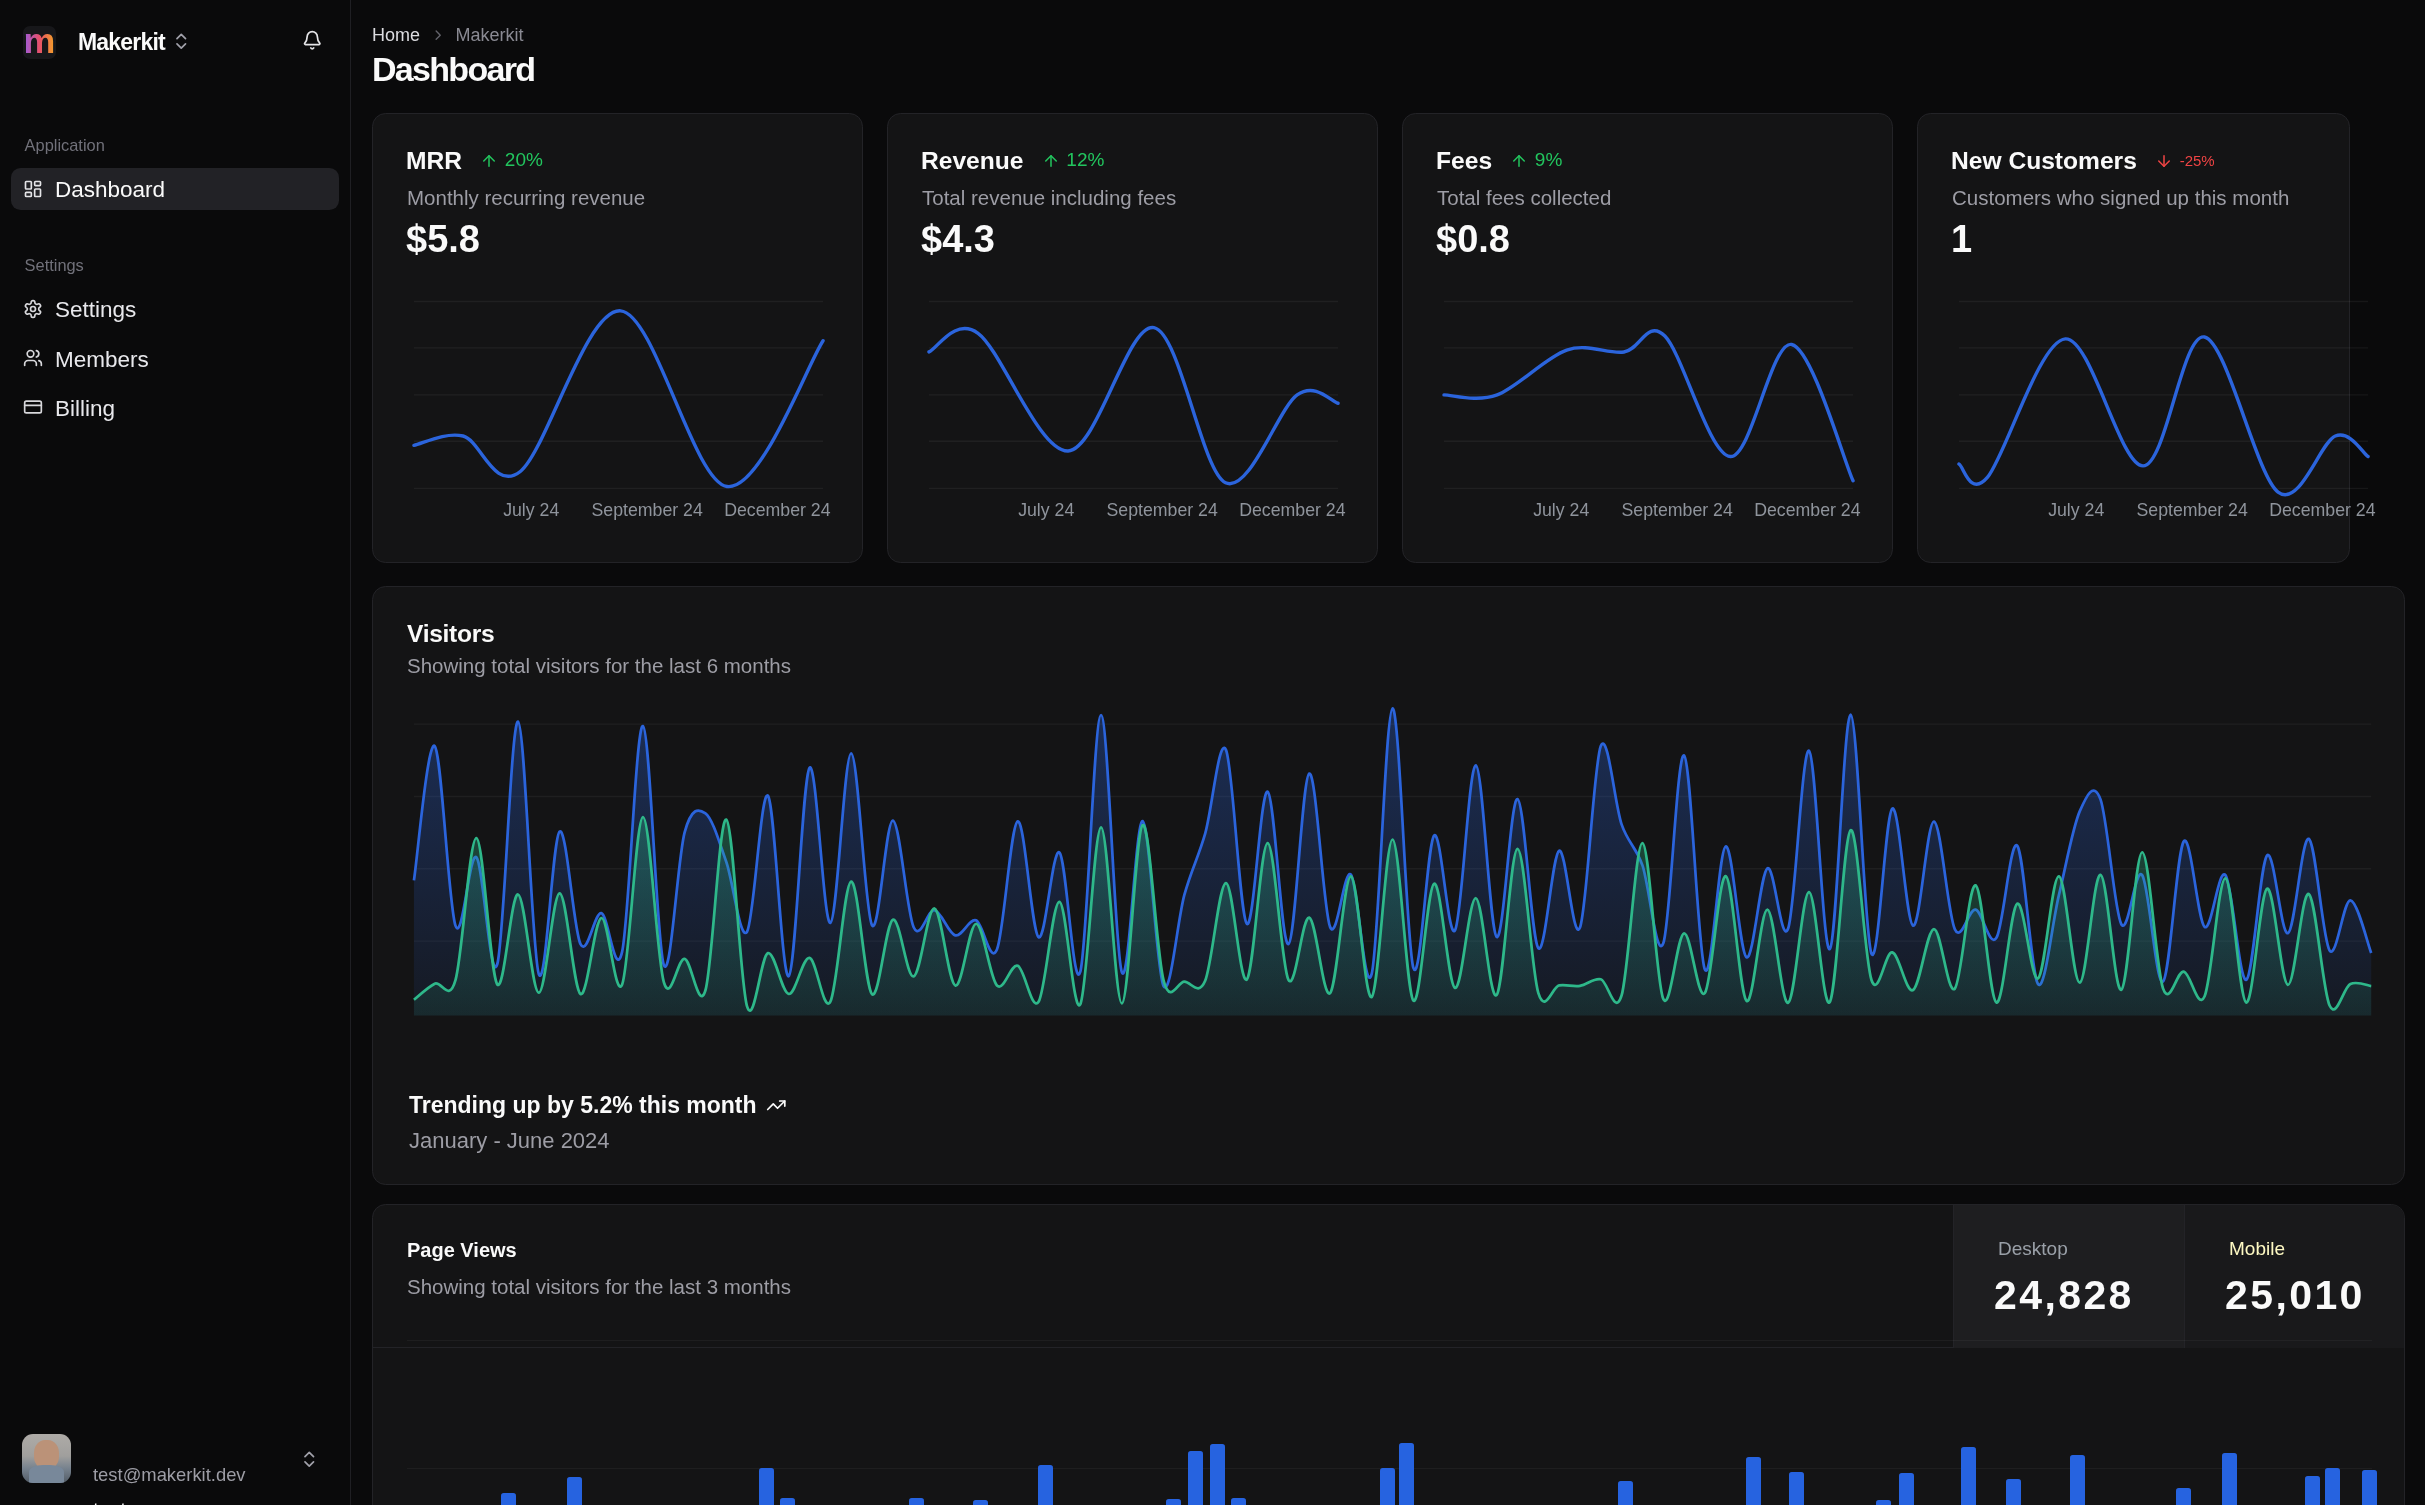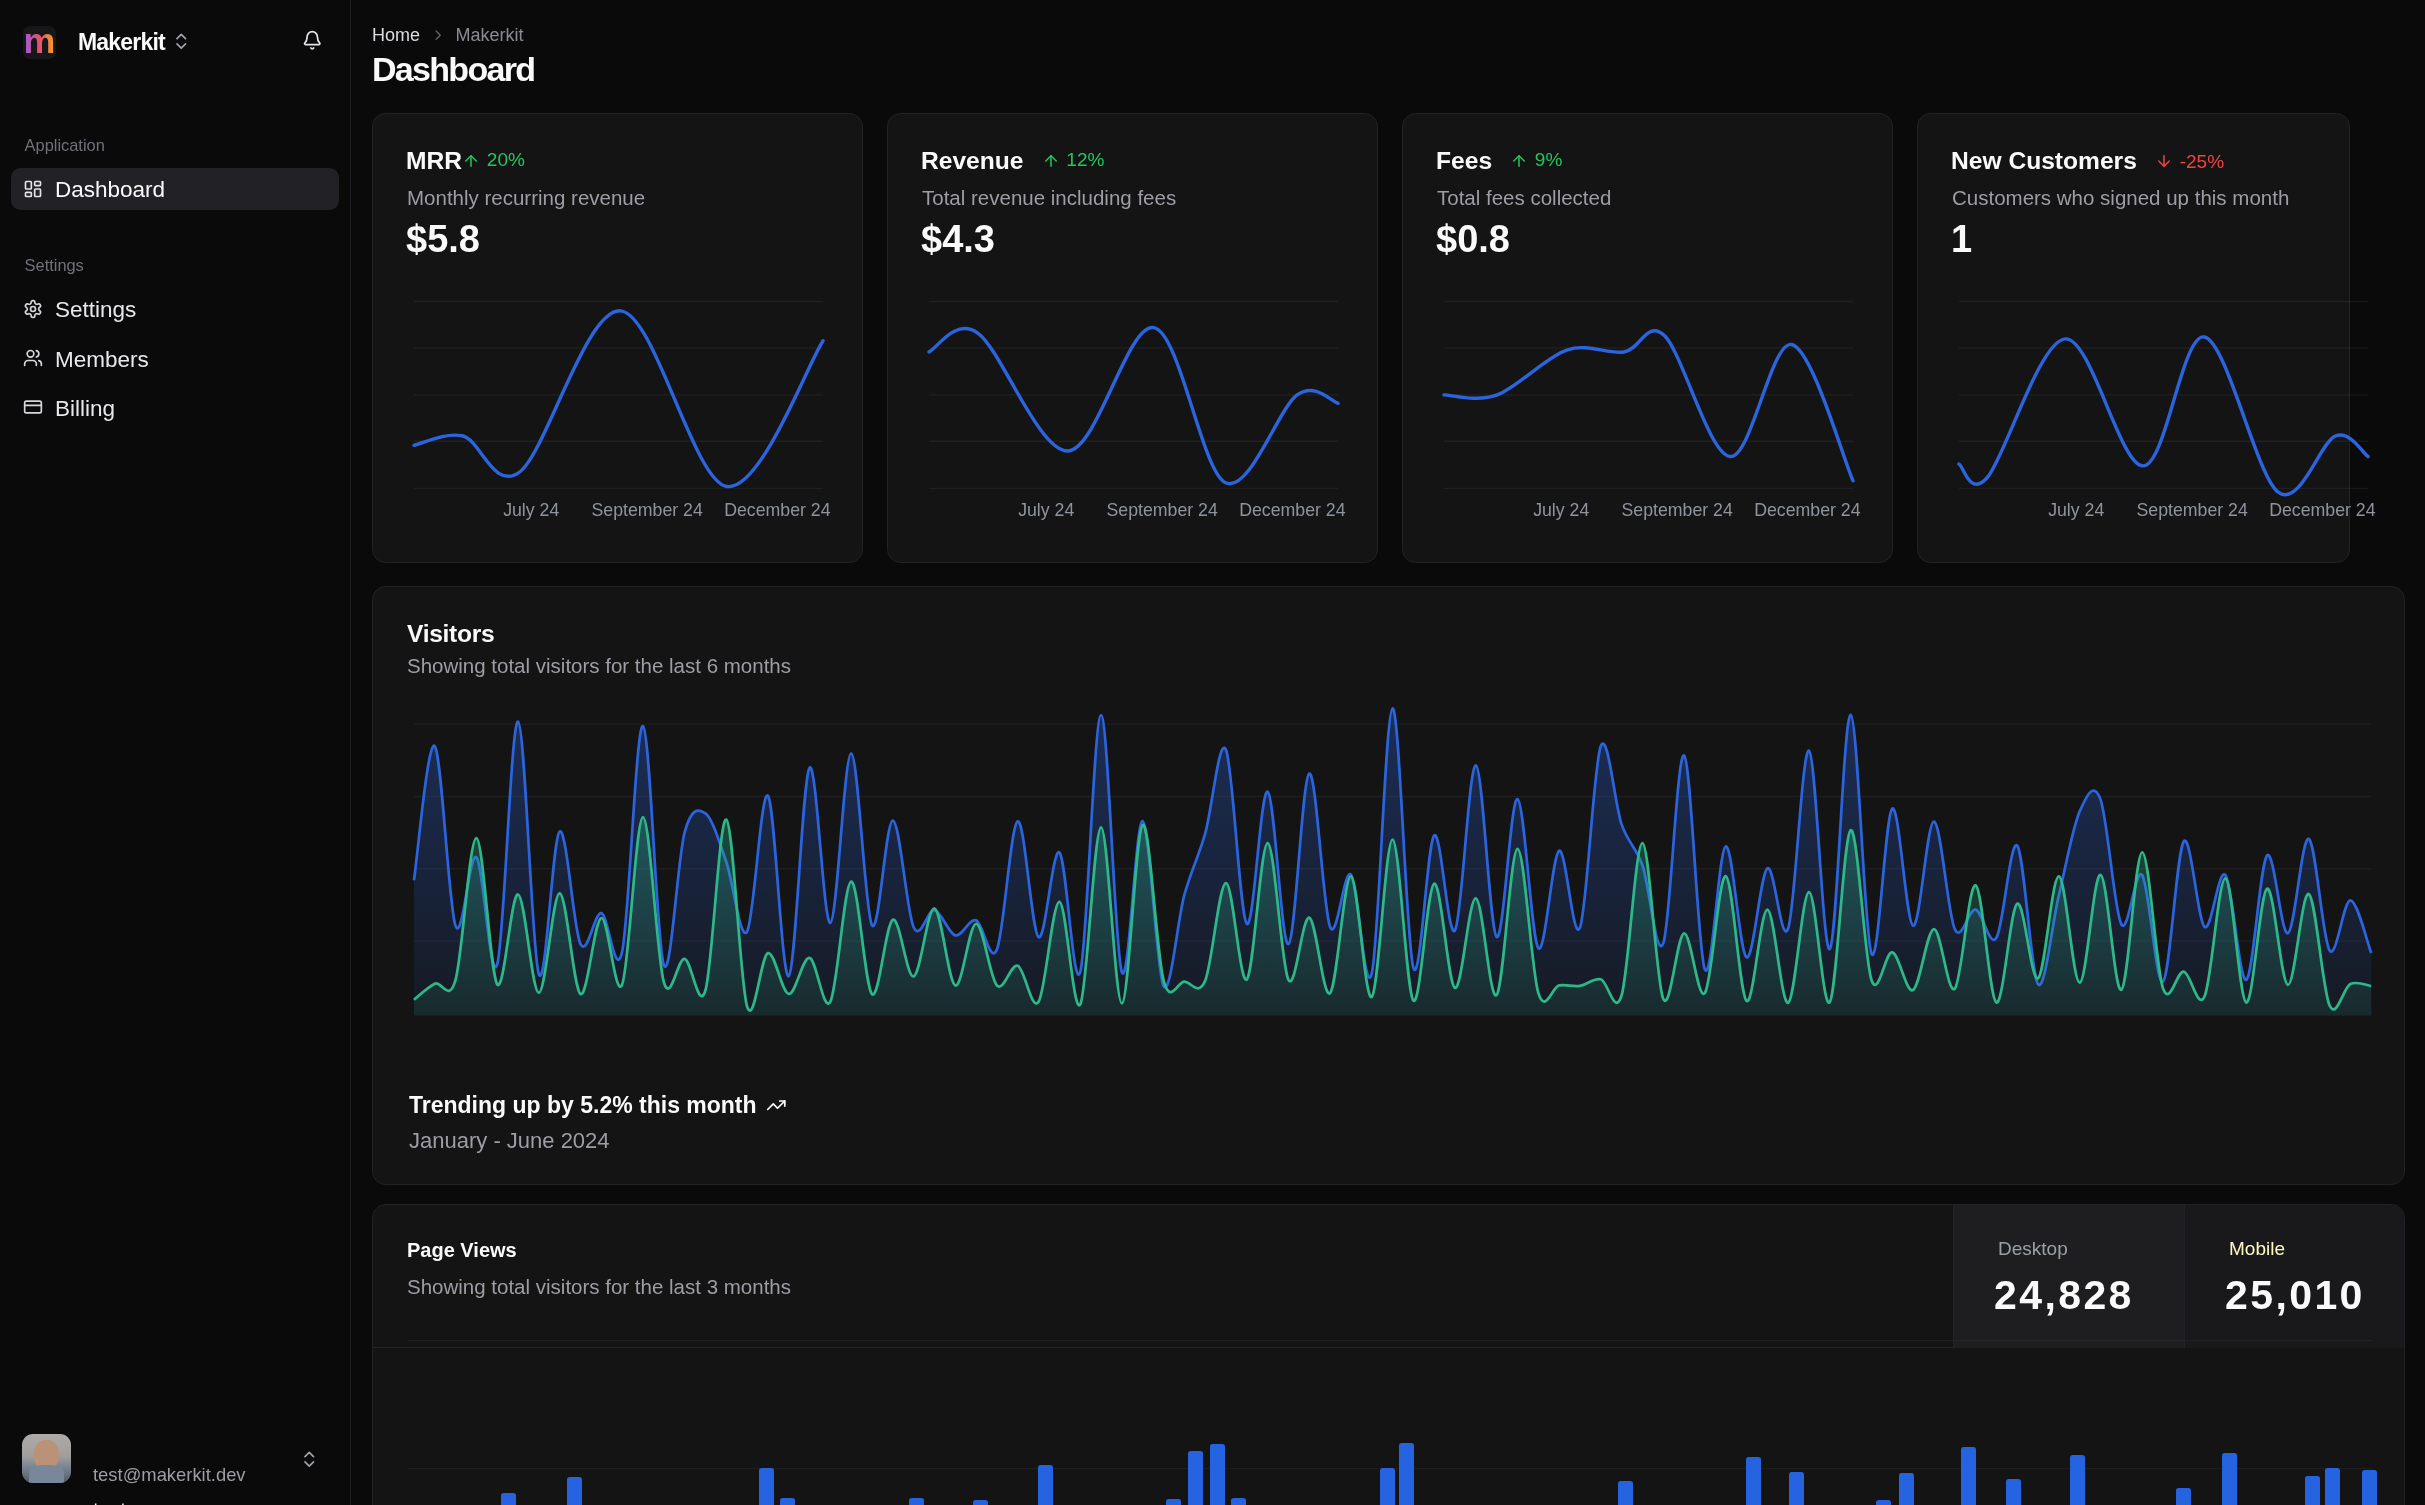--- a/index.html
+++ b/index.html
@@ -76,21 +76,21 @@
 <div class="abs" style="left:372px;top:24.6px;display:flex;align-items:center;gap:9.6px;">
   <span style="font-size:18px;color:#dcdce0;">Home</span>
   <svg width="16.4" height="16.4" viewBox="0 0 24 24" fill="none" stroke="#63636b" stroke-width="2" stroke-linecap="round" stroke-linejoin="round">
       <path d="m9 18 6-6-6-6"></path>
     </svg>
   <span style="font-size:18px;color:#8a8a93;">Makerkit</span>
 </div>
 <div class="abs" style="left:372px;top:50px;font-size:34px;font-weight:700;color:#fafafa;letter-spacing:-1.7px;">Dashboard</div>
 
 <div class="card" style="left:372px;top:113px;width:491px;height:450px;">
-  <div class="abs" style="left:33px;top:33px;display:flex;align-items:baseline;">
+  <div class="abs" style="left:33px;top:33px;display:flex;align-items:baseline;gap:18px;">
     <span class="sem" style="font-size:24.6px;">MRR</span>
     <span style="display:flex;align-items:center;gap:6.8px;font-size:19px;color:#22c55e;"><svg width="18" height="18" viewBox="0 0 24 24" fill="none" stroke="#22c55e" stroke-width="2" stroke-linecap="round" stroke-linejoin="round" style="position:relative;top:0.7px;">
           <path d="M12 19V5"></path>
           <path d="m5 12 7-7 7 7"></path>
         </svg> 20%</span>
   </div>
   <div class="abs" style="left:34px;top:72px;font-size:20.5px;color:#9d9da5;">Monthly recurring revenue</div>
   <div class="abs" style="left:33px;top:104px;font-size:38px;font-weight:700;color:#fafafa;">$5.8</div>
   <svg class="abs" style="left:0;top:0;" width="491" height="450" viewBox="0 0 720 660">
     <line x1="60" x2="660" y1="275" y2="275" stroke="#ffffff" stroke-opacity="0.055" stroke-width="2"></line>
@@ -144,21 +144,21 @@
       <line x1="60" x2="660" y1="549" y2="549" stroke="#ffffff" stroke-opacity="0.055" stroke-width="2"></line>
     <path d="M60.0,412.0C73.0,412.0 108.0,423.0 138.0,412.0C168.0,401.0 209.0,356.7 240.0,346.2C271.0,335.7 300.0,352.4 324.0,349.0C348.0,345.6 358.0,300.1 384.0,325.7C410.0,351.3 449.0,500.4 480.0,502.4C511.0,504.5 540.0,332.1 570.0,338.0C600.0,344.0 645.0,504.7 660.0,538.0" fill="none" stroke="#2b64dc" stroke-width="5" stroke-linecap="round"></path>
     <text x="232" y="590" text-anchor="middle" font-size="26" fill="#8f949c">July 24</text>
       <text x="402" y="590" text-anchor="middle" font-size="26" fill="#8f949c">September 24</text>
       <text x="593" y="590" text-anchor="middle" font-size="26" fill="#8f949c">December 24</text>
   </svg>
 </div>
 <div class="card" style="left:1917px;top:113px;width:433px;height:450px;">
   <div class="abs" style="left:33px;top:33px;display:flex;align-items:baseline;gap:18px;">
     <span class="sem" style="font-size:24.6px;">New Customers</span>
-    <span style="display:flex;align-items:flex-start;gap:6.8px;font-size:19px;color:#ef4444;"><svg width="18" height="18" viewBox="0 0 24 24" fill="none" stroke="#ef4444" stroke-width="2" stroke-linecap="round" stroke-linejoin="round" style="position:relative;top:0.7px;">
+    <span style="display:flex;align-items:flex-end;gap:6.8px;font-size:15px;color:#ef4444;"><svg width="18" height="18" viewBox="0 0 24 24" fill="none" stroke="#ef4444" stroke-width="2" stroke-linecap="round" stroke-linejoin="round" style="position:relative;top:0.7px;">
           <path d="M12 5v14"></path>
           <path d="m19 12-7 7-7-7"></path>
         </svg> -25%</span>
   </div>
   <div class="abs" style="left:34px;top:72px;font-size:20.5px;color:#9d9da5;">Customers who signed up this month</div>
   <div class="abs" style="left:33px;top:104px;font-size:38px;font-weight:700;color:#fafafa;">1</div>
   <svg class="abs" style="left:0;top:0;" width="491" height="450" viewBox="0 0 720 660">
     <line x1="60" x2="660" y1="275" y2="275" stroke="#ffffff" stroke-opacity="0.055" stroke-width="2"></line>
       <line x1="60" x2="660" y1="343" y2="343" stroke="#ffffff" stroke-opacity="0.055" stroke-width="2"></line>
       <line x1="60" x2="660" y1="412" y2="412" stroke="#ffffff" stroke-opacity="0.055" stroke-width="2"></line>

